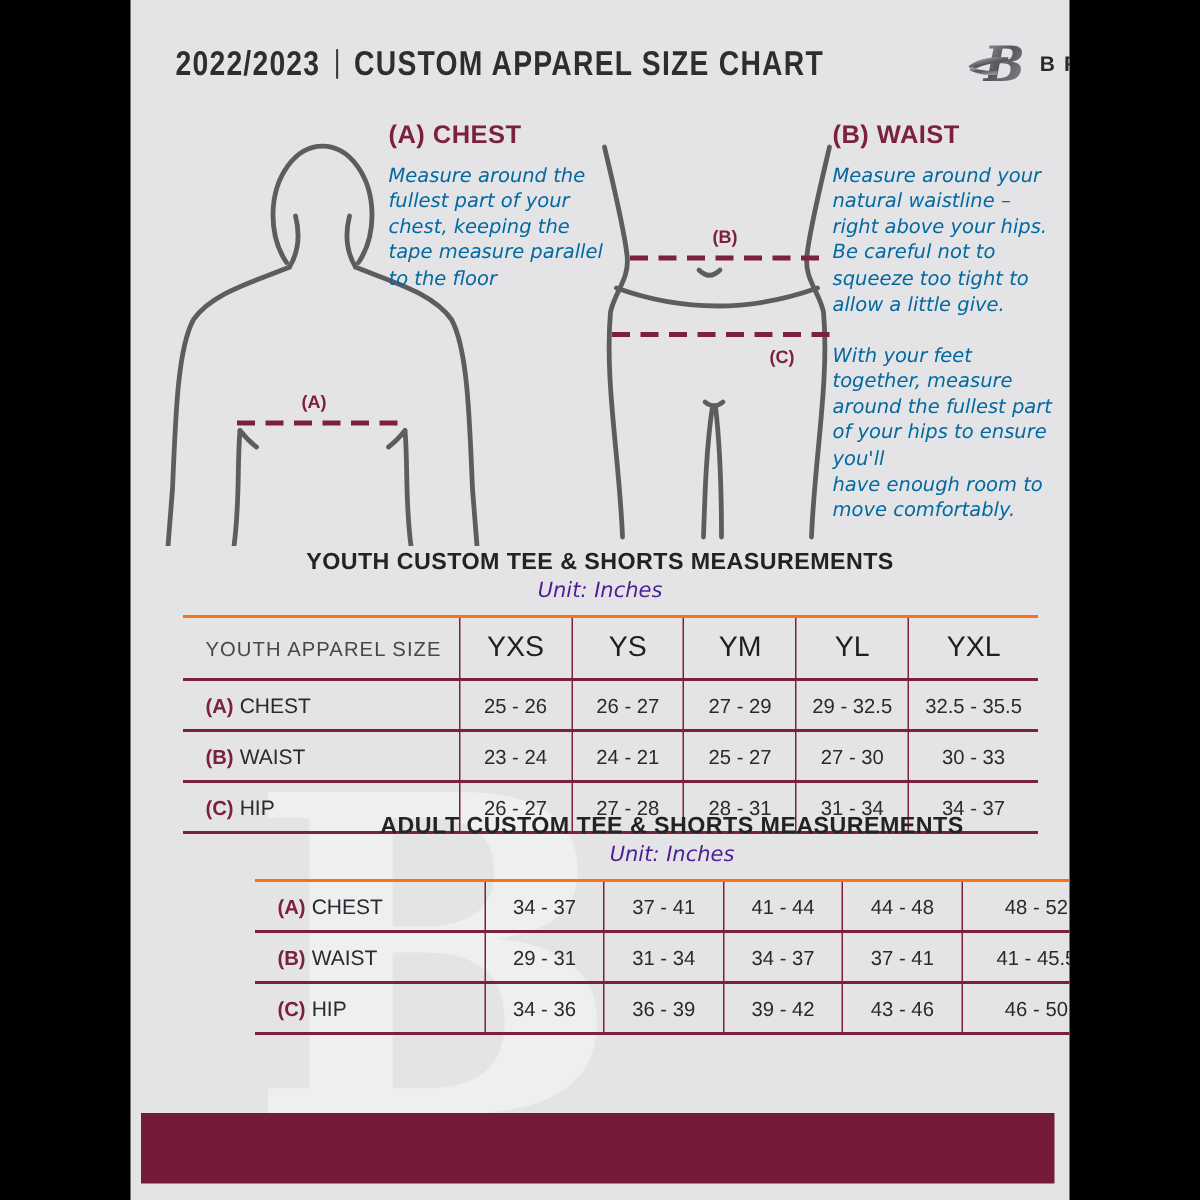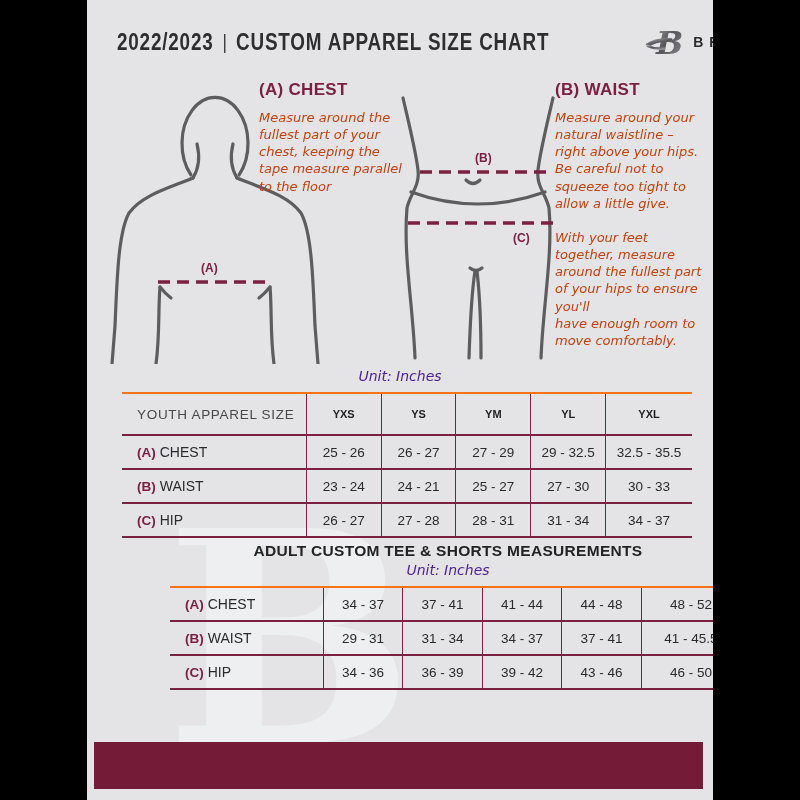--- a/index.html
+++ b/index.html
@@ -19,38 +19,38 @@
 
   
   .fig{position:absolute;}
   .fig path{fill:none;stroke:#5d5d60;stroke-width:3.2;stroke-linecap:round;}
   .fig .dash{stroke:#7c2040;stroke-width:3.4;stroke-dasharray:12 7;stroke-linecap:butt;}
   .fig text{font-family:"Liberation Sans",sans-serif;font-weight:bold;font-size:12px;fill:#7c2040;}
 
   
   .guide{position:absolute;}
   .guide h3{margin:0;font-size:17px;font-weight:bold;color:#7c2040;letter-spacing:.3px;}
-  .guide p{margin:9px 0 0 0;font-size:13px;font-style:italic;color:#c2410c;
+  .guide p{margin:9px 0 0 0;font-size:13px;font-style:italic;color:#0369a1;
            line-height:1.32;white-space:pre-line;font-family:"DejaVu Sans",sans-serif;}
 
   
   .watermark{position:absolute;left:78px;top:492px;font-family:"DejaVu Serif",serif;
              font-weight:bold;font-size:295px;line-height:1;color:#f0f1f3;opacity:.85;z-index:0;}
 
   
   .tbl-block{position:absolute;left:0;width:626px;z-index:1;}
   .tbl-title{text-align:center;font-weight:bold;font-size:15.5px;color:#232325;letter-spacing:.3px;}
   .tbl-unit{text-align:center;font-style:italic;font-size:14px;color:#4c1d95;margin-top:2px;
             font-family:"DejaVu Sans",sans-serif;}
   table{border-collapse:collapse;width:570px;margin:8px 0 0 35px;
         border-top:2px solid #f97316;}
   tr{border-bottom:2px solid #7c2040;}
   td,th{border-left:1.5px solid #7c2040;text-align:center;vertical-align:middle;}
   td:first-child,th:first-child{border-left:none;text-align:left;padding-left:15px;}
-  th{height:38px;font-size:11px;font-weight:bold;color:#1f1f21;}
+  th{height:38px;font-size:19px;font-weight:normal;color:#1f1f21;}
   th.col-label{font-weight:400;font-size:13.5px;color:#48484a;letter-spacing:.7px;}
   td{height:30px;font-size:13.5px;color:#2a2a2c;}
   .rowlbl{font-size:14px;color:#2a2a2c;}
   .pfx{font-weight:bold;color:#7c2040;margin-right:4px;}
   .w-lbl{width:32%;}.w-c{width:13%;}.w-last{width:15%;}
 
   
   .footer-bar{position:absolute;left:7px;top:742px;width:609px;height:47px;background:#741c37;z-index:2;}
 </style>
 </head>
@@ -133,20 +133,21 @@
       <p>With your feet
 together, measure
 around the fullest part
 of your hips to ensure
 you'll
 have enough room to
 move comfortably.</p>
     </div>
 
     <div class="tbl-block" style="top:366px;">
+      <div class="tbl-title">YOUTH CUSTOM TEE &amp; SHORTS MEASUREMENTS</div>
       <div class="tbl-unit">Unit: Inches</div>
       <table>
         <tbody>
             <tr>
           <th class="col-label w-lbl">YOUTH APPAREL SIZE</th>
           <th class="w-c">YXS</th>
           <th class="w-c">YS</th>
           <th class="w-c">YM</th>
           <th class="w-c">YL</th>
           <th class="w-last">YXL</th>

